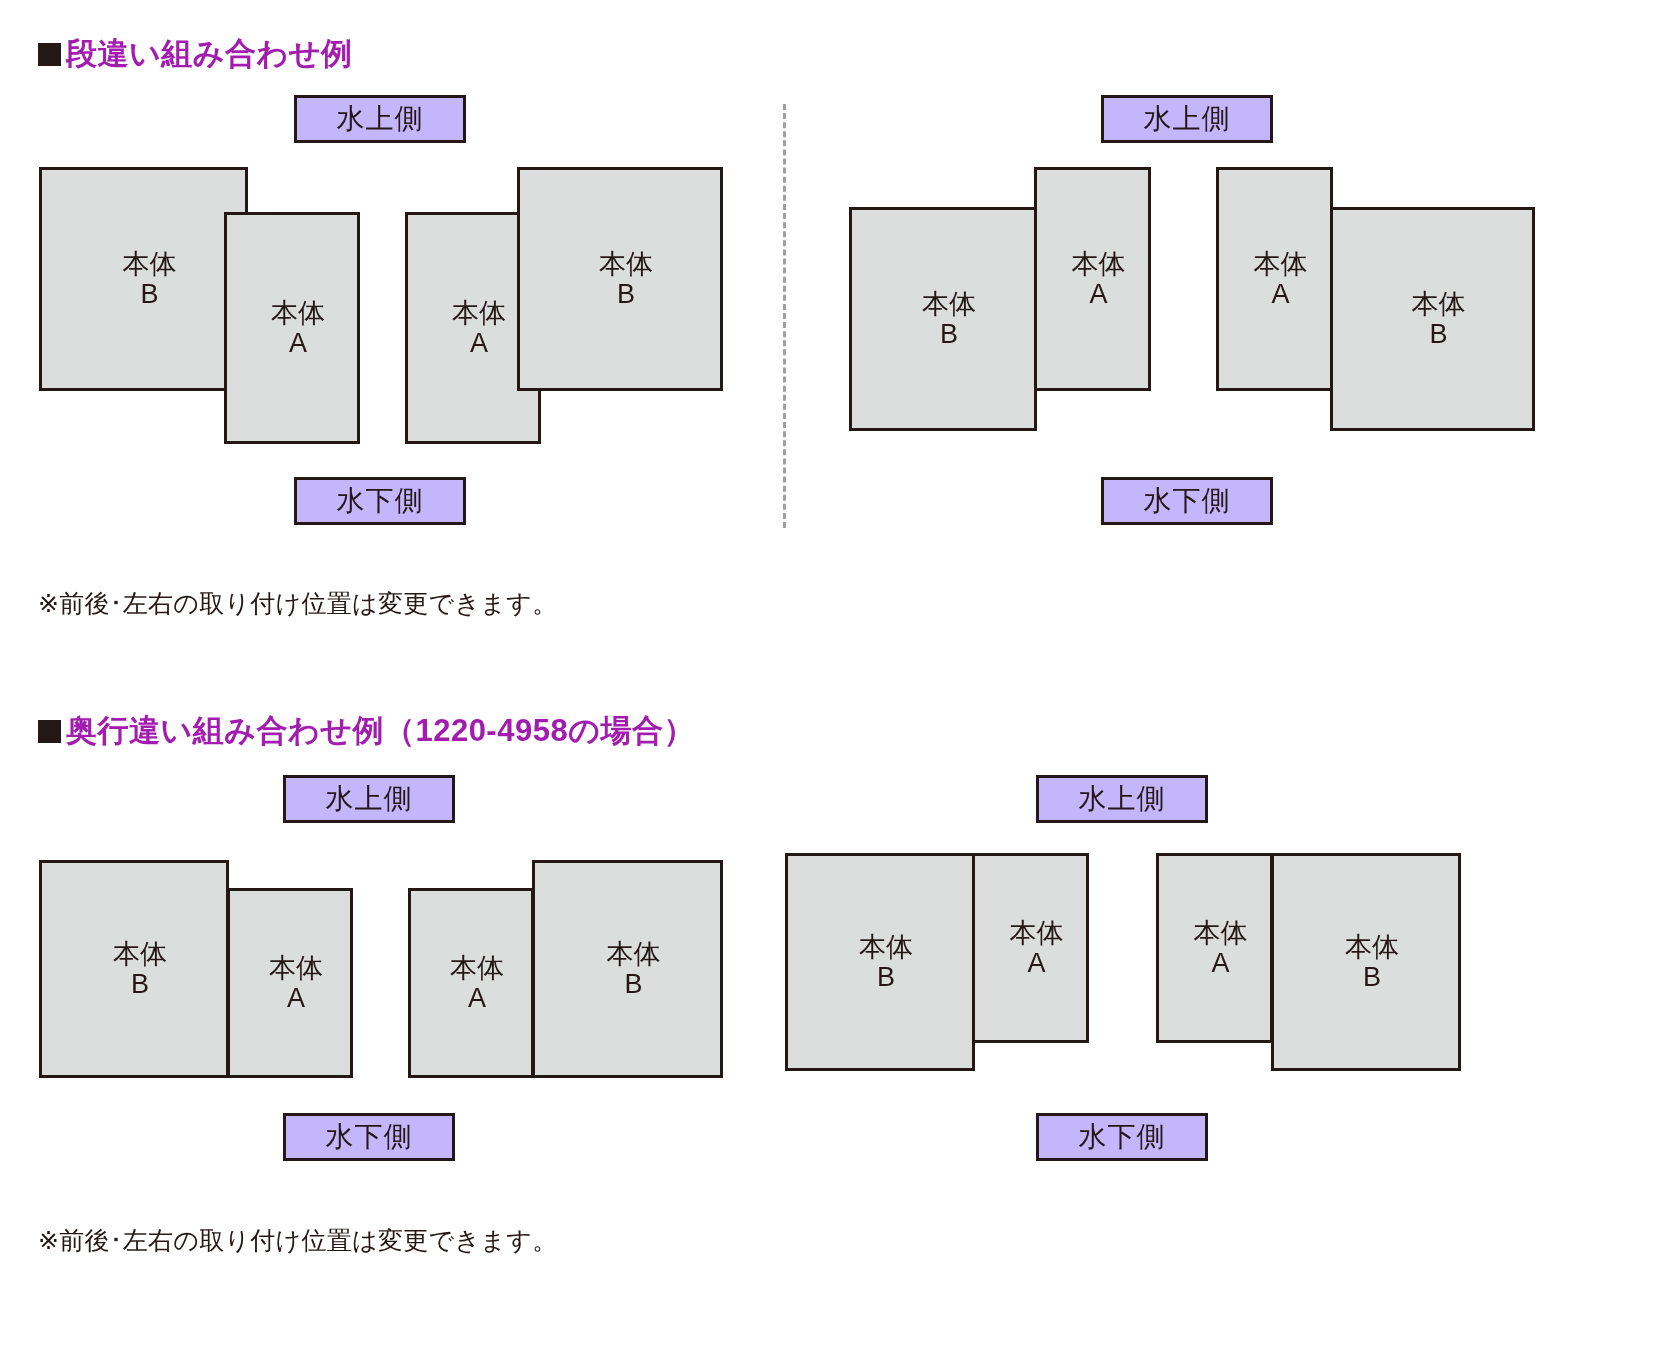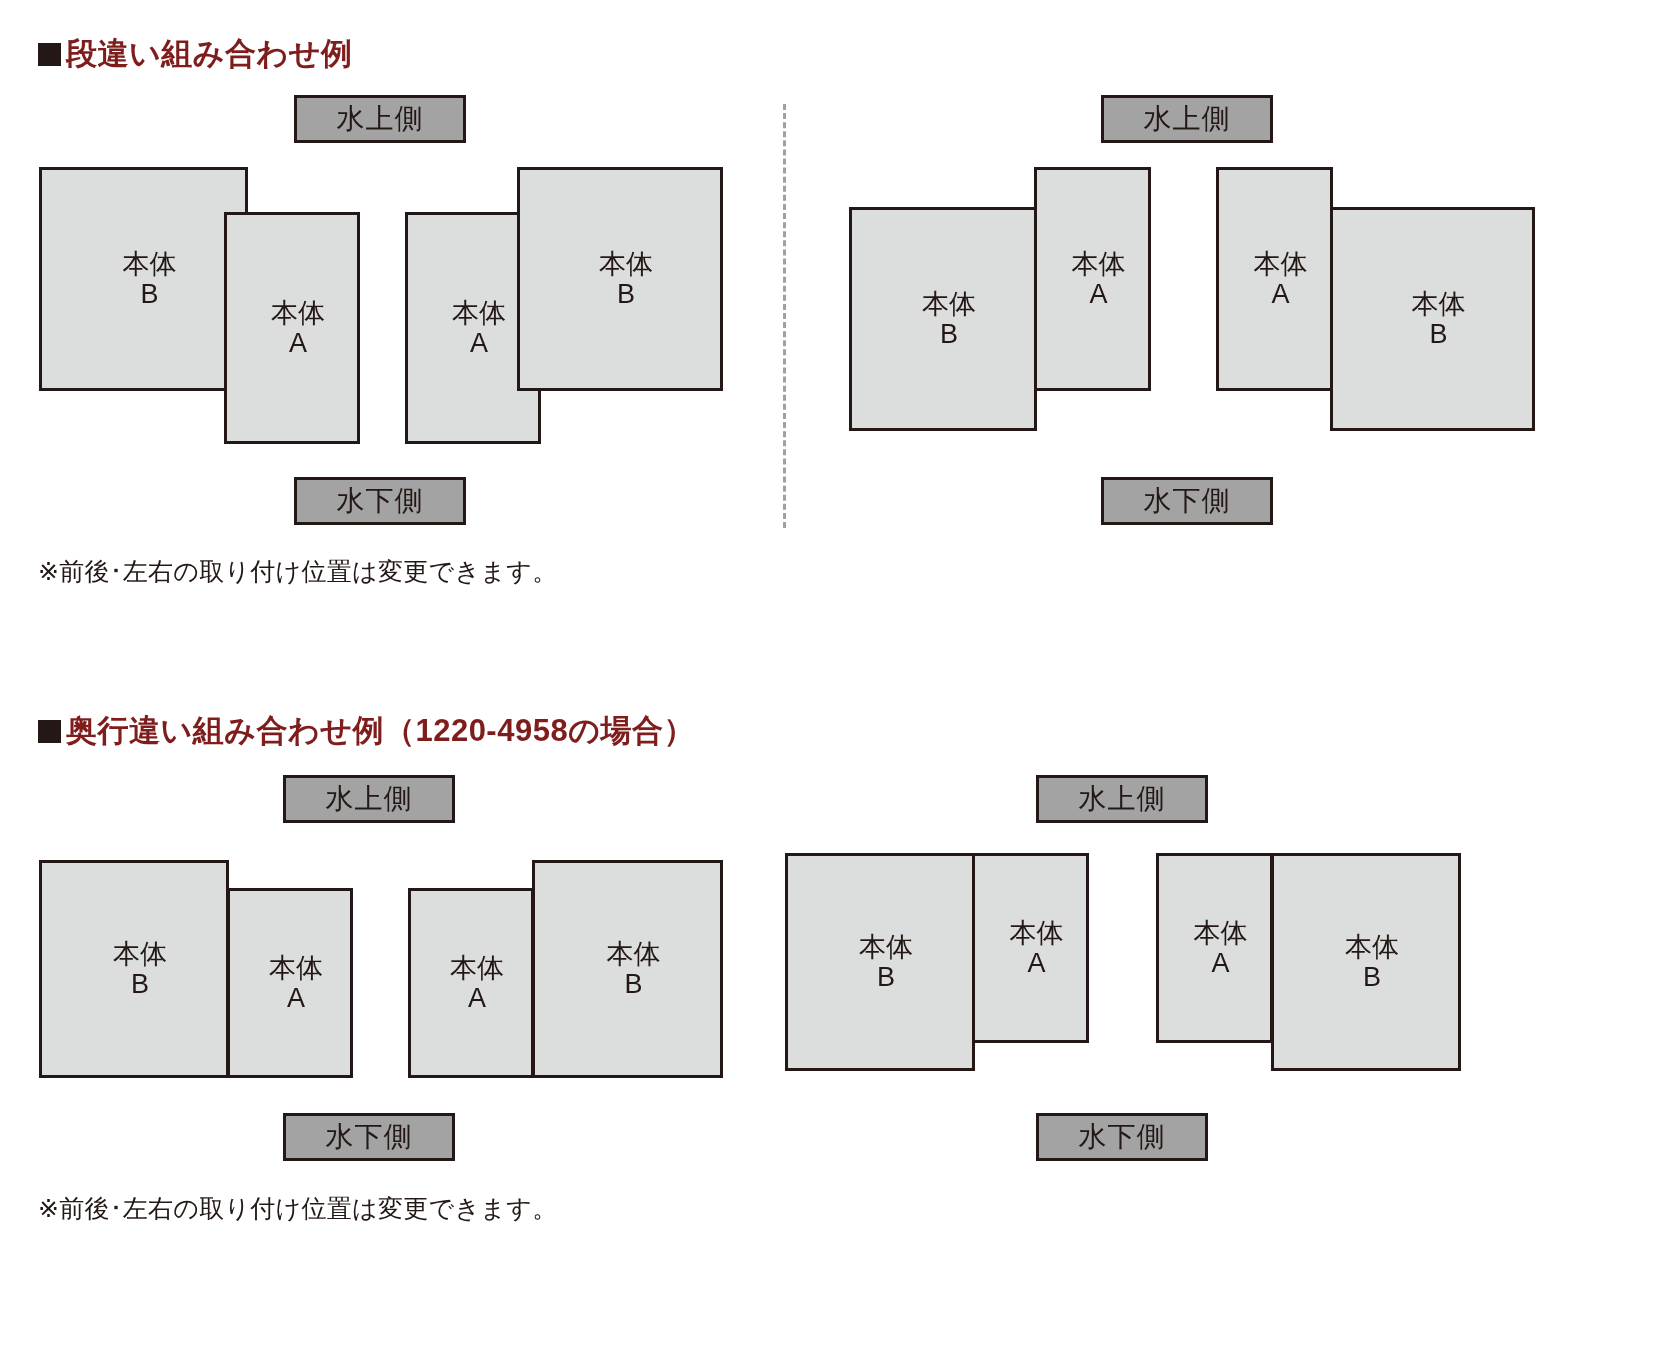--- a/index.html
+++ b/index.html
@@ -13,43 +13,44 @@
     position: relative;
     font-family: "Liberation Sans", "DejaVu Sans", sans-serif;
     color: #231815;
     overflow: hidden;
   }
   .section-title {
     position: absolute;
     font-size: 31px;
     font-weight: bold;
     letter-spacing: 0.5px;
-    color: #7f1d1d;
+    color: #a21caf;
     white-space: nowrap;
     line-height: 1;
   }
   .bullet-mark {
     display: inline-block;
     width: 23px;
     height: 23px;
     background: #231815;
     margin-right: 5px;
     vertical-align: -2px;
   }
   .note {
     position: absolute;
     font-size: 25px;
     color: #231815;
     white-space: nowrap;
     letter-spacing: 0.3px;
+    margin-top: 32px;
   }
   .flow-label {
     position: absolute;
     border: 3px solid #231815;
-    background: #a3a3a3;
+    background: #c4b5fd;
     display: flex;
     align-items: center;
     justify-content: center;
     font-size: 28px;
     color: #231815;
     box-sizing: border-box;
     letter-spacing: 1px;
   }
   .unit-box {
     position: absolute;

